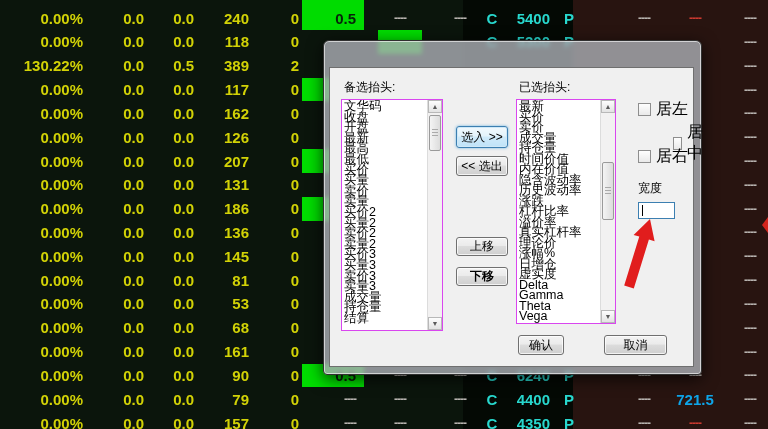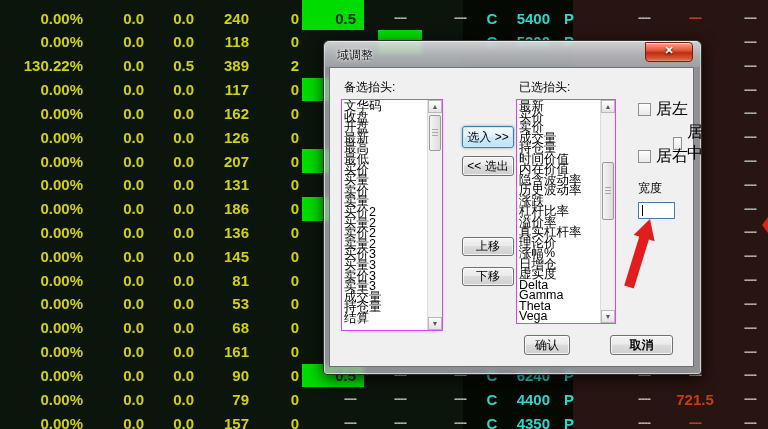--- a/index.html
+++ b/index.html
@@ -26,21 +26,21 @@
   .c-d1{left:370px;width:44px;justify-content:center;}
   .c-d1.greenbg{background:#00dc00;}
   .c-d2{left:430px;width:44px;justify-content:center;}
   .c-c{left:472px;width:24px;justify-content:center;color:#28d8ce;}
   .c-strike{left:496px;width:46px;color:#28d8ce;}
   .c-p{left:550px;width:22px;justify-content:center;color:#28d8ce;}
   .c-r1{left:614px;width:44px;justify-content:center;}
   .c-r2{left:664px;width:46px;justify-content:center;}
   .c-r3{left:720px;width:44px;justify-content:center;}
   .cell.dash{font:700 12px "Liberation Sans",sans-serif;color:#b7b3af;letter-spacing:-1px;}
-  .cell.red{color:#c2410c;}
+  .cell.red{color:#0ea5e9;}
   .cell.dash.red{color:#cb3a30;}
 
   
   .dlg{position:absolute;left:323px;top:40px;width:377px;height:333px;z-index:10;
        background:rgba(168,172,178,0.82);border:1px solid #303030;border-radius:6px 6px 4px 4px;
        box-shadow:inset 0 0 0 1px rgba(255,255,255,0.6),0 4px 16px rgba(0,0,0,0.7);
        -webkit-backdrop-filter:blur(2px);backdrop-filter:blur(2px);}
   .dlg-title{position:absolute;left:0;top:0;right:0;height:26px;border-radius:6px 6px 0 0;
        background:linear-gradient(rgba(252,252,252,0.6),rgba(205,207,210,0.5) 55%,rgba(175,178,182,0.45));}
   .dlg-title-text{position:absolute;left:13px;top:6px;font-size:12px;color:#141414;
@@ -65,29 +65,29 @@
       border:1px solid #b8b8b8;box-sizing:border-box;color:#5a5a5a;font-size:7px;line-height:11px;
       text-align:center;}
   .sb-up{top:0;} .sb-dn{bottom:0;}
   .sb-thumb{position:absolute;left:1px;width:12px;border:1px solid #9a9a9a;border-radius:2px;
       background:linear-gradient(90deg,#f4f4f4,#dcdcdc);box-sizing:border-box;}
   .sb-grip{position:absolute;left:2px;right:2px;top:50%;height:7px;margin-top:-4px;
       background:repeating-linear-gradient(#aaa 0,#aaa 1px,transparent 1px,transparent 3px);}
   .b7{position:absolute;border:1px solid #707070;border-radius:3px;background:
       linear-gradient(#f3f3f3,#ebebeb 45%,#dcdcdc 50%,#cfcfcf);box-sizing:border-box;
       font:12px "Liberation Sans",sans-serif;color:#000;text-align:center;cursor:pointer;
-      box-shadow:inset 0 0 0 1px rgba(255,255,255,0.75);display:flex;align-items:center;justify-content:center;margin-left:6px;}
+      box-shadow:inset 0 0 0 1px rgba(255,255,255,0.75);display:flex;align-items:center;justify-content:center;}
   .b7.default{border-color:#3c7fb1;box-shadow:0 0 3px #6db3e0,inset 0 0 0 1px #cfe8f7;
       background:linear-gradient(#f2f9fd,#e3f3fb 45%,#cfeafa 50%,#bfe3f8);}
   .b-in{left:126px;top:58px;width:52px;height:22px;}
   .b-out{left:126px;top:88px;width:52px;height:20px;}
   .b-up{left:126px;top:169px;width:52px;height:19px;text-align:right;}
-  .b-down{left:126px;top:199px;width:52px;height:19px;}
+  .b-down{left:126px;top:199px;width:52px;height:19px;font-weight:bold;}
   .b-ok{left:188px;top:267px;width:46px;height:20px;}
-  .b-cancel{left:274px;top:267px;width:63px;height:20px;font-weight:bold;}
+  .b-cancel{left:274px;top:267px;width:63px;height:20px;}
   .ckrow{position:absolute;left:308px;display:flex;align-items:center;gap:5px;}
   .cb{width:13px;height:13px;border:1px solid #8e8e8e;background:linear-gradient(#fefefe,#e9e9e9);
       box-sizing:border-box;}
   .cklabel{font-size:16px;color:#000;}
   .winput{position:absolute;left:308px;top:134px;width:37px;height:17px;background:#fff;
       border:1px solid #3c7fb1;box-sizing:border-box;}
   .caret{position:absolute;left:3px;top:2px;width:1px;height:11px;background:#000;}
 
   .arrow-svg{position:absolute;left:613px;top:212px;z-index:20;}
   .edge-wedge{position:absolute;left:762px;top:217px;width:0;height:0;z-index:20;
@@ -403,26 +403,20 @@
       <span class="cell c-c">C</span>
       <span class="cell c-strike">4350</span>
       <span class="cell c-p">P</span>
       <span class="cell c-r1 dash">----</span>
       <span class="cell c-r2 dash red">----</span>
       <span class="cell c-r3 dash">----</span>
     </div>
     </div>
 
   <div class="dlg">
-    <div class="dlg-title">
-      <span class="dlg-title-text">域调整</span>
-      <div class="btn-close">
-        <span>✕</span>
-      </div>
-    </div>
     <div class="dlg-body">
       <span class="dlbl" style="left:14px;top:11px;">备选抬头:</span>
       <div class="lb lb-av">
         <div class="sb">
           <div class="sb-btn sb-up">▲</div>
           <div class="sb-btn sb-dn">▼</div>
           <div class="sb-thumb" style="top:15px;height:36px;">
             <div class="sb-grip"></div>
           </div>
         </div>

